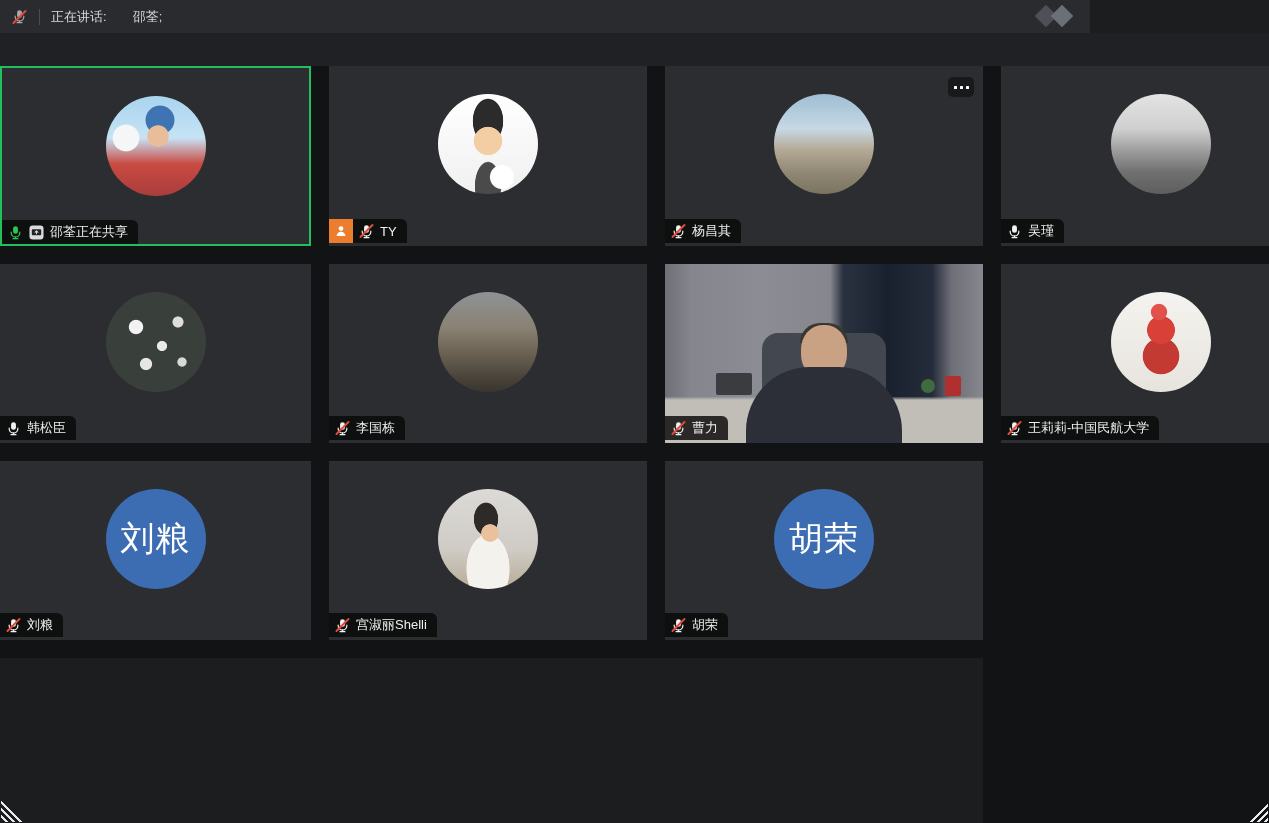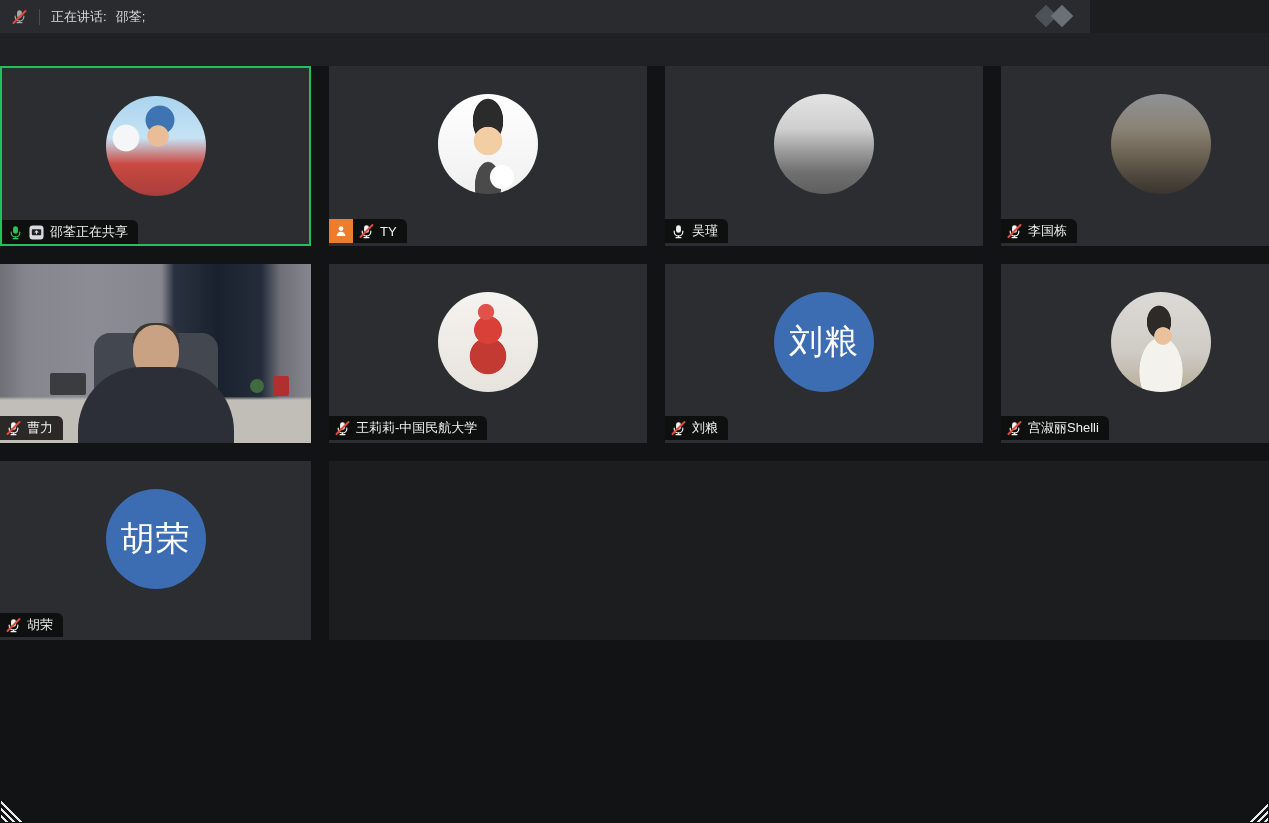--- a/index.html
+++ b/index.html
@@ -4,21 +4,21 @@
 <style>
   * { margin:0; padding:0; box-sizing:border-box; }
   html,body { width:1269px; height:823px; overflow:hidden; }
   body { font-family:"Liberation Sans","DejaVu Sans",sans-serif; background:#1c1d1f; position:relative; }
 
   
   .topbar { position:absolute; left:0; top:0; width:1090px; height:33px;
             background:#292b2e; display:flex; align-items:center; padding-left:12px; z-index:5; }
   .topbar .sep { width:1px; height:16px; background:#4a4c50; margin:0 11px 0 12px; }
   .topbar .speak-txt { color:#d9d9d9; font-size:13px; }
-  .topbar .spk-name { margin-left:9px; }
+  .topbar .spk-name { margin-left:26px; }
   .brand-logo { position:absolute; right:8px; top:3px; width:52px; height:27px; }
   .brand-logo i { position:absolute; width:16px; height:16px; transform:rotate(45deg); top:5px; }
   .brand-logo .d1 { left:8px;  background:#4d5157; }
   .brand-logo .d2 { left:24px; background:#6b7077; }
 
   .subbar { position:absolute; left:0; top:33px; width:1269px; height:33px; background:#1f2124; }
 
   
   .grid { position:absolute; left:0; top:66px; width:1269px;
           display:grid; grid-template-columns:311px 318px 318px 319px;
@@ -195,33 +195,61 @@
       <span class="mic muted">
         <svg viewBox="0 0 16 16">
             <use href="#sym-mic"></use>
           </svg>
           <i class="slash"></i>
         </span>
       <span class="nametext">TY</span>
     </div>
   </div>
 
+  <div class="tile">
+    <div class="more-btn">
+        <i></i>
+        <i></i>
+        <i></i>
+      </div>
+    <div class="avatar av-yang"></div>
+    <div class="nameplate">
+      <span class="mic muted">
+        <svg viewBox="0 0 16 16">
+            <use href="#sym-mic"></use>
+          </svg>
+          <i class="slash"></i>
+        </span>
+      <span class="nametext">杨昌其</span>
+    </div>
+  </div>
 
   <div class="tile">
     <div class="avatar av-wujin"></div>
     <div class="nameplate">
       <span class="mic">
         <svg viewBox="0 0 16 16">
             <use href="#sym-mic"></use>
           </svg>
         </span>
       <span class="nametext">吴瑾</span>
     </div>
   </div>
 
+  <div class="tile">
+    <div class="avatar av-han"></div>
+    <div class="nameplate">
+      <span class="mic">
+        <svg viewBox="0 0 16 16">
+            <use href="#sym-mic"></use>
+          </svg>
+        </span>
+      <span class="nametext">韩松臣</span>
+    </div>
+  </div>
 
   <div class="tile">
     <div class="avatar av-li"></div>
     <div class="nameplate">
       <span class="mic muted">
         <svg viewBox="0 0 16 16">
             <use href="#sym-mic"></use>
           </svg>
           <i class="slash"></i>
         </span>

